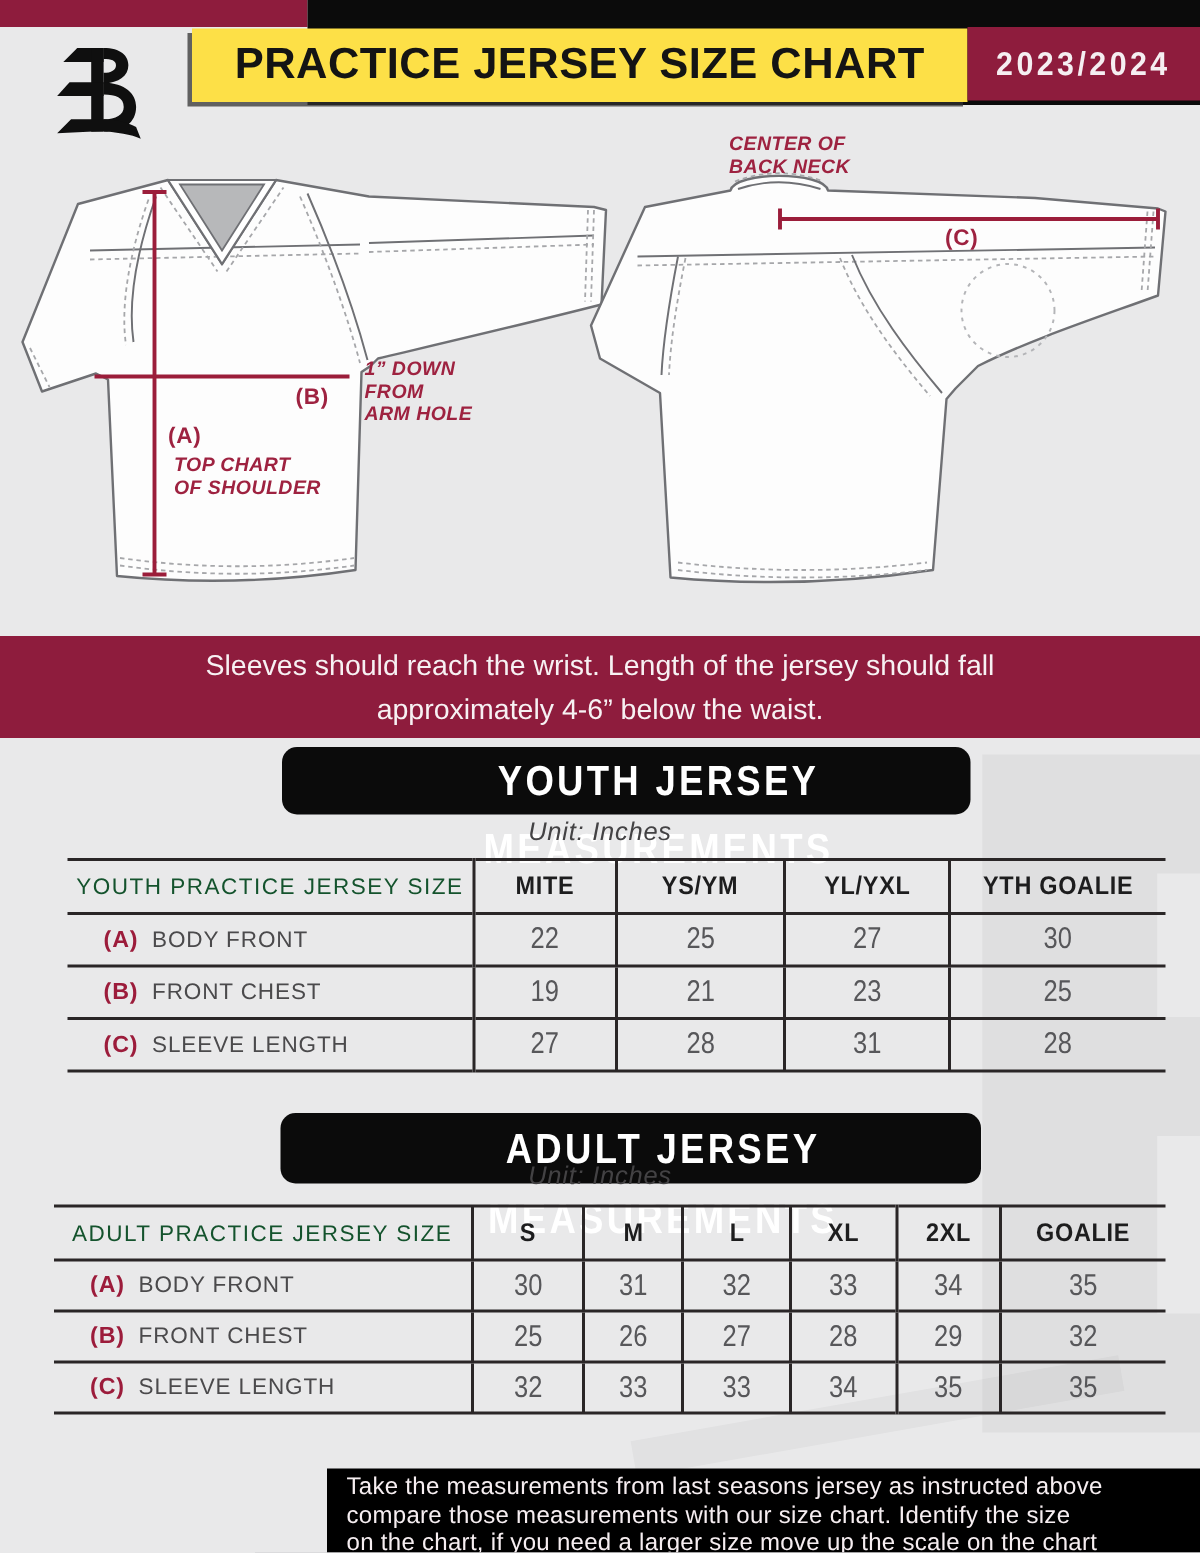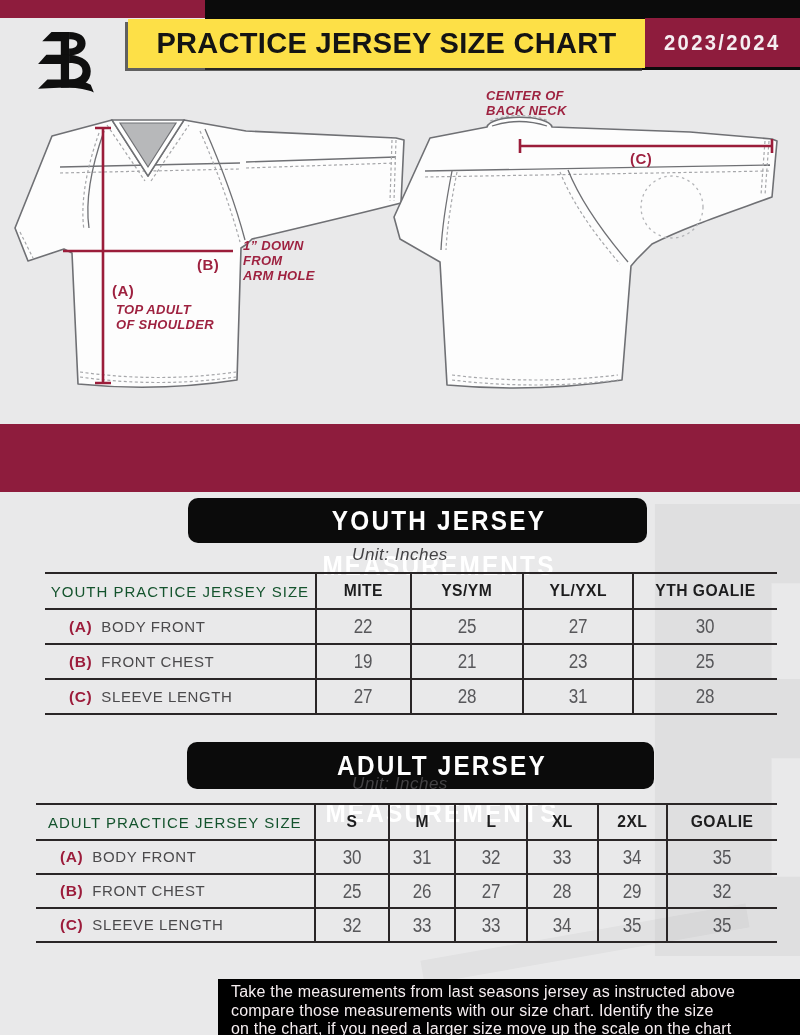--- a/index.html
+++ b/index.html
@@ -161,26 +161,28 @@
     </div>
     <div class="anno-tag" style="left:630px; top:80px;">(C)</div>
     <div class="anno-tag" style="left:197px; top:186px;">(B)</div>
     <div class="anno" style="left:243px; top:168px;">
       <div>1” DOWN</div>
       <div>FROM</div>
       <div>ARM HOLE</div>
     </div>
     <div class="anno-tag" style="left:112px; top:212px;">(A)</div>
     <div class="anno" style="left:116px; top:232px;">
-      <div>TOP ADULT</div>
+      <div>TOP CHART</div>
       <div>OF SHOULDER</div>
     </div>
   </div>
 
   <div class="notice">
+    <div>Sleeves should reach the wrist. Length of the jersey should fall</div>
+    <div>approximately 4-6” below the waist.</div>
   </div>
 
   <div class="pill pill-youth">
     <span class="inner">YOUTH JERSEY MEASUREMENTS</span>
   </div>
   <div class="unit unit-youth">Unit: Inches</div>
   <table class="size-table table-youth">
     <colgroup>
         <col style="width:37%">
         <col style="width:13%">

